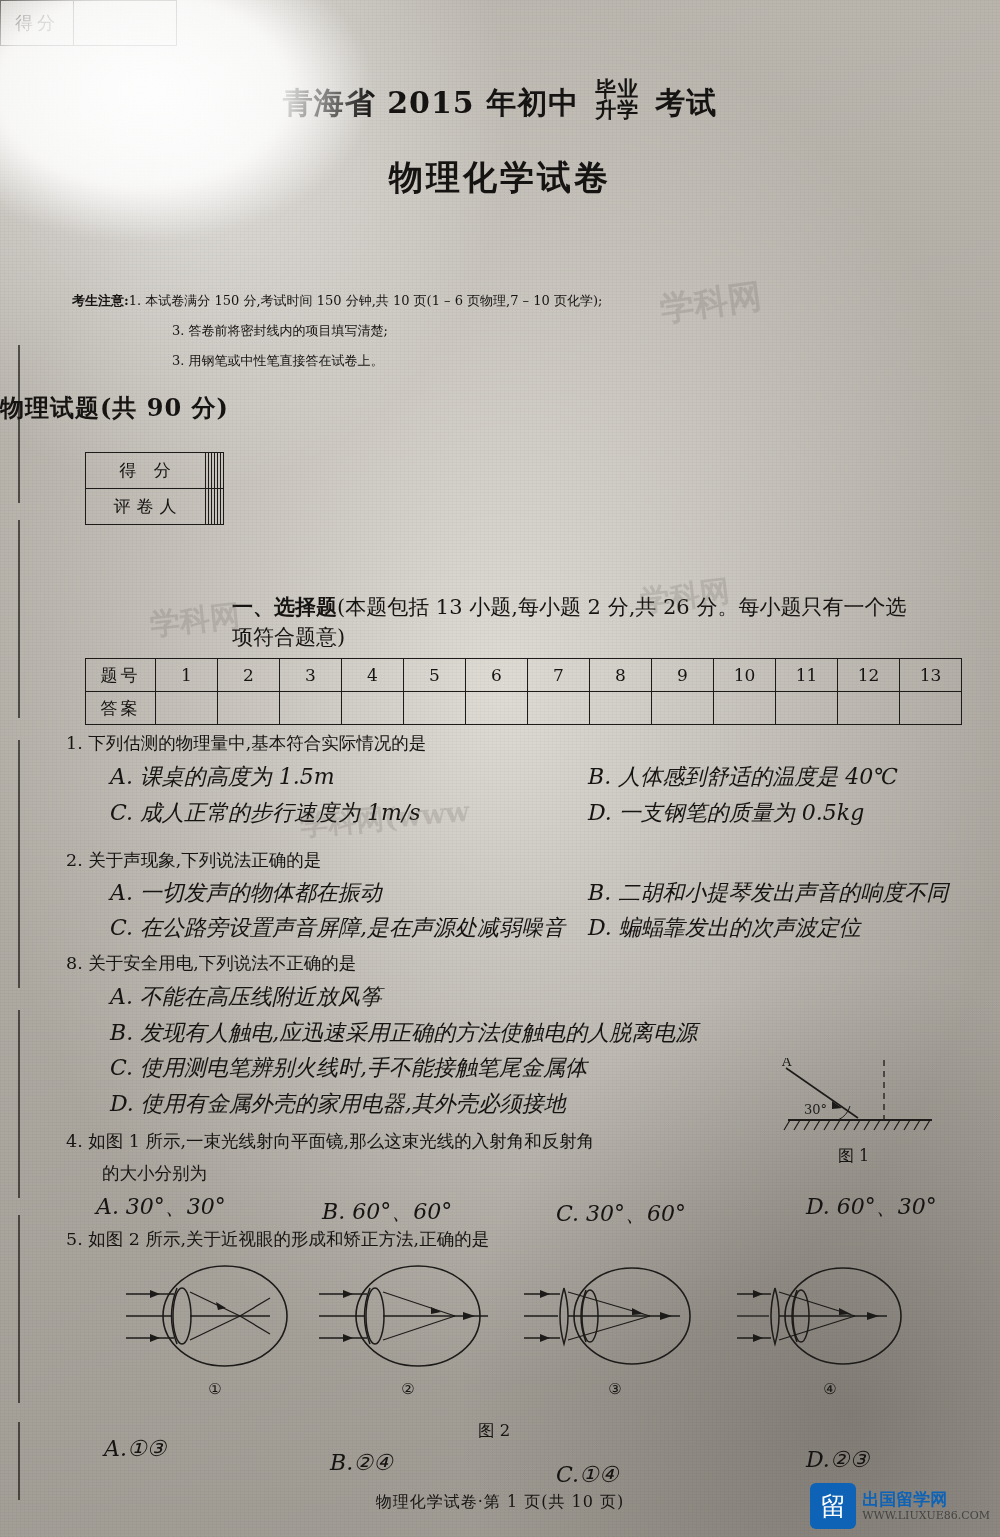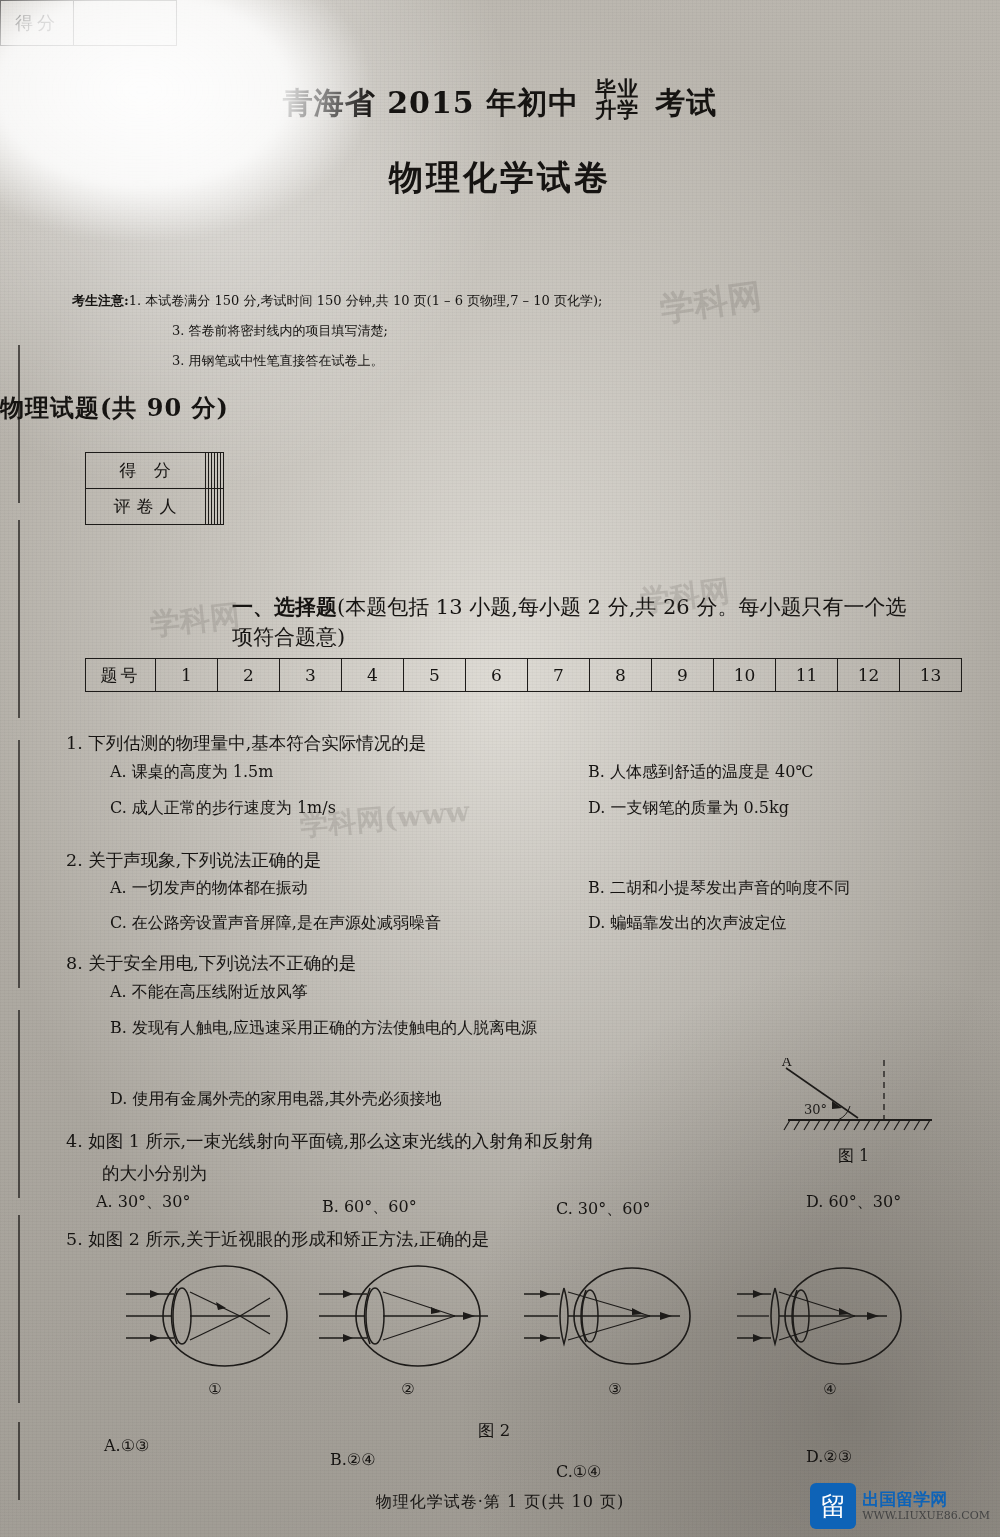--- a/index.html
+++ b/index.html
@@ -79,21 +79,21 @@
   #ans-table td.n{width:59px;}
 
   .sec-one{
     position:absolute;left:232px;top:592px;width:698px;
     font-size:21px;line-height:30px;font-weight:bold;
   }
   .sec-one .reg{font-weight:normal;}
 
   
   .q{position:absolute;font-size:17.5px;line-height:31px;white-space:nowrap;}
-  .opt{position:absolute;font-size:16px;white-space:nowrap;}
+  .opt{position:absolute;font-size:22px;white-space:nowrap;font-style:italic;}
 
   
   .fig1{position:absolute;left:780px;top:1058px;width:170px;height:105px;}
   .fig1 .cap{position:absolute;left:58px;top:88px;font-size:16px;}
 
   
   .fig2{position:absolute;left:120px;top:1258px;width:810px;height:150px;}
   .eye{position:absolute;top:0;width:190px;height:130px;}
   .eyecap{position:absolute;top:122px;width:190px;text-align:center;font-size:15px;}
   .fig2cap{position:absolute;left:478px;top:1420px;font-size:16.5px;}
@@ -195,38 +195,55 @@
       <td class="n">5</td>
       <td class="n">6</td>
       <td class="n">7</td>
       <td class="n">8</td>
       <td class="n">9</td>
       <td class="n">10</td>
       <td class="n">11</td>
       <td class="n">12</td>
       <td class="n">13</td>
     </tr>
+    <tr>
+      <td class="hd">答案</td>
+      <td></td>
+      <td></td>
+      <td></td>
+      <td></td>
+      <td></td>
+      <td></td>
+      <td></td>
+      <td></td>
+      <td></td>
+      <td></td>
+      <td></td>
+      <td></td>
+      <td></td>
+    </tr>
   </tbody>
     </table>
 
   <div class="q" style="left:66px;top:728px;">1. 下列估测的物理量中,基本符合实际情况的是</div>
   <div class="opt" style="left:110px;top:762px;">A. 课桌的高度为 1.5m</div>
   <div class="opt" style="left:588px;top:762px;">B. 人体感到舒适的温度是 40℃</div>
   <div class="opt" style="left:110px;top:798px;">C. 成人正常的步行速度为 1m/s</div>
   <div class="opt" style="left:588px;top:798px;">D. 一支钢笔的质量为 0.5kg</div>
 
   <div class="q" style="left:66px;top:845px;">2. 关于声现象,下列说法正确的是</div>
   <div class="opt" style="left:110px;top:878px;">A. 一切发声的物体都在振动</div>
   <div class="opt" style="left:588px;top:878px;">B. 二胡和小提琴发出声音的响度不同</div>
   <div class="opt" style="left:110px;top:913px;">C. 在公路旁设置声音屏障,是在声源处减弱噪音</div>
   <div class="opt" style="left:588px;top:913px;">D. 蝙蝠靠发出的次声波定位</div>
 
   <div class="q" style="left:66px;top:948px;">8. 关于安全用电,下列说法不正确的是</div>
   <div class="opt" style="left:110px;top:982px;">A. 不能在高压线附近放风筝</div>
   <div class="opt" style="left:110px;top:1018px;">B. 发现有人触电,应迅速采用正确的方法使触电的人脱离电源</div>
+  <div class="opt" style="left:110px;top:1053px;">C. 使用测电笔辨别火线时,手不能接触笔尾金属体</div>
   <div class="opt" style="left:110px;top:1089px;">D. 使用有金属外壳的家用电器,其外壳必须接地</div>
 
   <div class="q" style="left:66px;top:1126px;">4. 如图 1 所示,一束光线射向平面镜,那么这束光线的入射角和反射角</div>
   <div class="q" style="left:102px;top:1158px;">的大小分别为</div>
   <div class="opt" style="left:96px;top:1192px;">A. 30°、30°</div>
   <div class="opt" style="left:322px;top:1197px;">B. 60°、60°</div>
   <div class="opt" style="left:556px;top:1199px;">C. 30°、60°</div>
   <div class="opt" style="left:806px;top:1192px;">D. 60°、30°</div>
 
   <div class="q" style="left:66px;top:1224px;">5. 如图 2 所示,关于近视眼的形成和矫正方法,正确的是</div>

